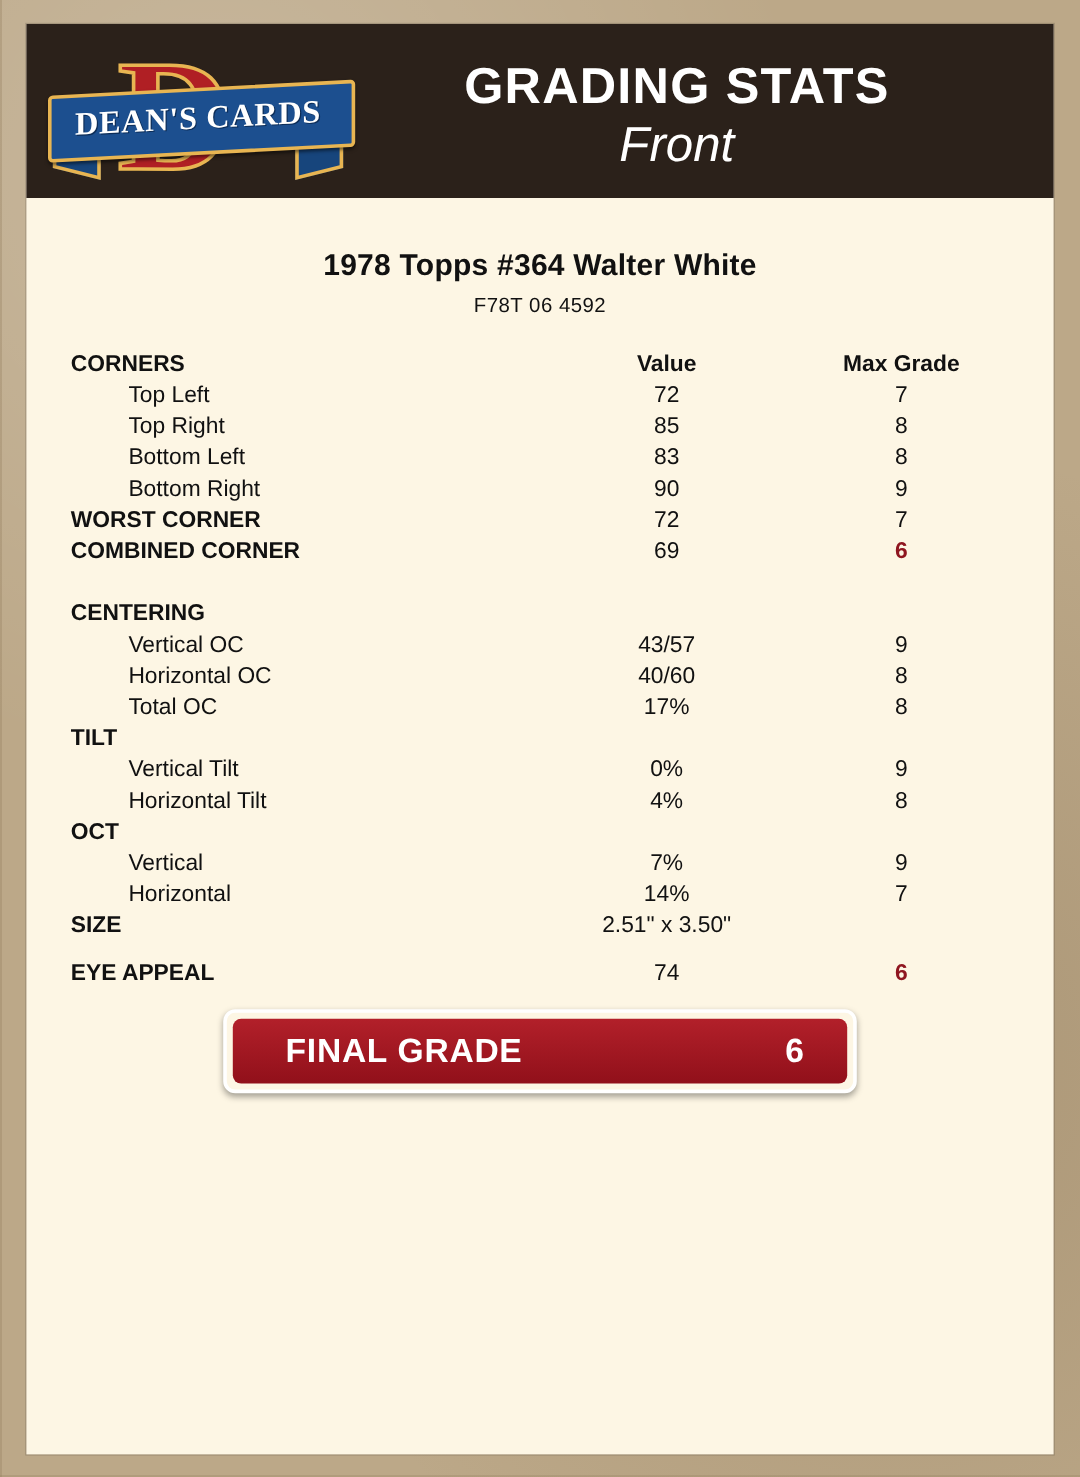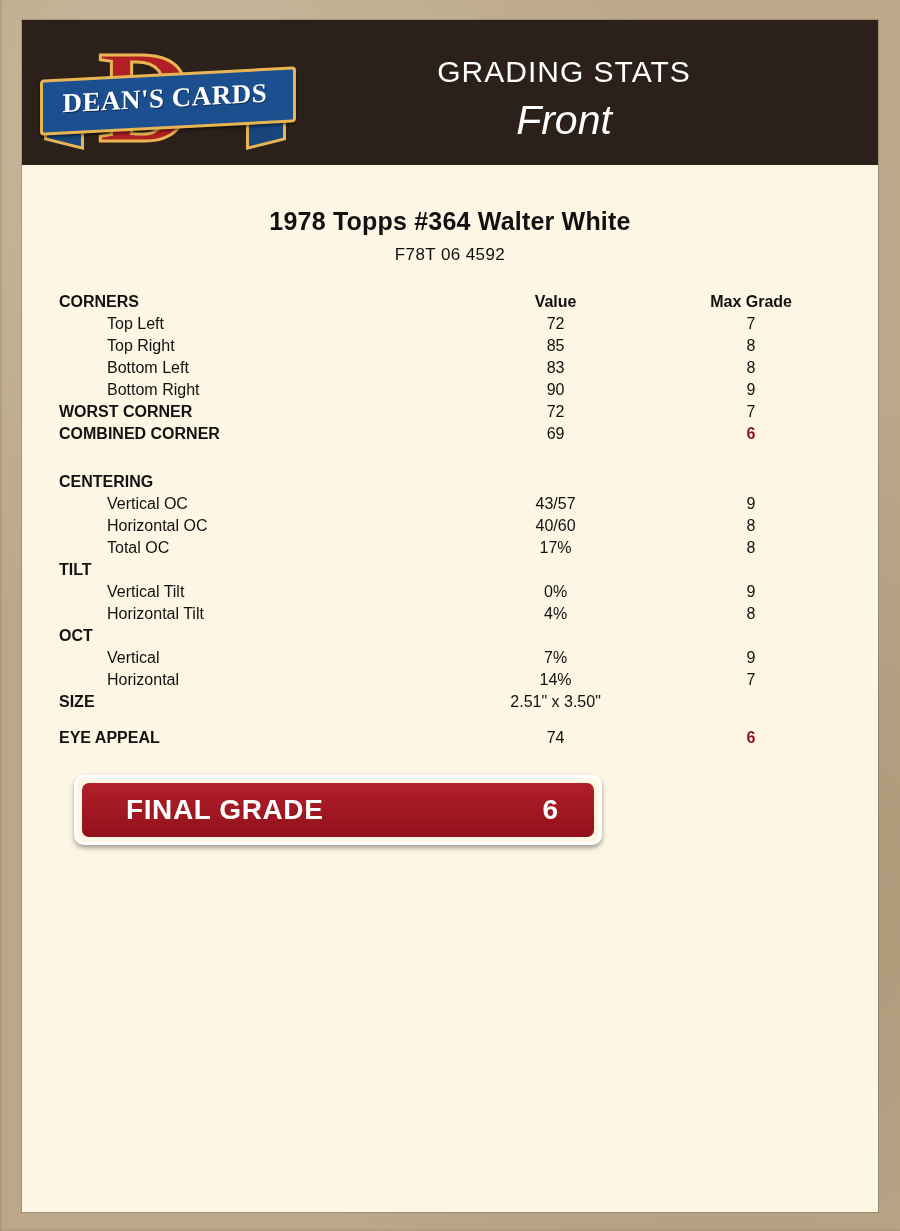--- a/index.html
+++ b/index.html
@@ -104,23 +104,24 @@
   .logo .tail-left { left: 4px; transform: skewY(14deg); }
   .logo .tail-right { right: 4px; transform: skewY(-14deg); }
 
   .header-titles {
     flex: 1;
     text-align: center;
     color: #ffffff;
     padding-right: 40px;
   }
   .header-titles .main {
-    font-size: 30px;
+    font-size: 42px;
     letter-spacing: 1px;
     line-height: 52px;
+    font-weight: bold;
   }
   .header-titles .sub {
     font-size: 41px;
     line-height: 40px;
     margin-top: 2px;
     font-style: italic;
   }
 
   .body {
     padding: 0 37px;
@@ -142,39 +143,40 @@
     letter-spacing: 0.4px;
   }
 
   table.stats {
     width: 100%;
     border-collapse: collapse;
     margin-top: 26px;
     color: #111;
   }
   table.stats td {
-    font-size: 16px;
+    font-size: 19px;
     padding: 2px 0;
     vertical-align: baseline;
   }
   td.lbl { width: 50%; }
   td.val { width: 27%; text-align: center; }
   td.grd { width: 23%; text-align: center; }
 
   .section-head td { font-size: 24px; font-weight: bold; }
   .section-head td.val, .section-head td.grd { font-weight: bold; }
   .indent { padding-left: 48px !important; margin-top: 40px; }
   .bold { font-weight: bold; }
   .red { color: #8f1620; font-weight: bold; }
   .spacer td { height: 22px; padding: 0; }
   .small-spacer td { height: 10px; padding: 0; }
 
   .final-wrap {
-    margin: 26px 52px 0 52px;
+    margin: 16px 52px 0 52px;
     display: flex;
+    justify-content: center;
   }
   .final-grade {
     width: 512px;
     background: #fdf6e4;
     border: 3px solid #ffffff;
     border-radius: 10px;
     padding: 5px;
     box-shadow: 0 3px 5px rgba(0,0,0,0.35);
   }
   .final-inner {

